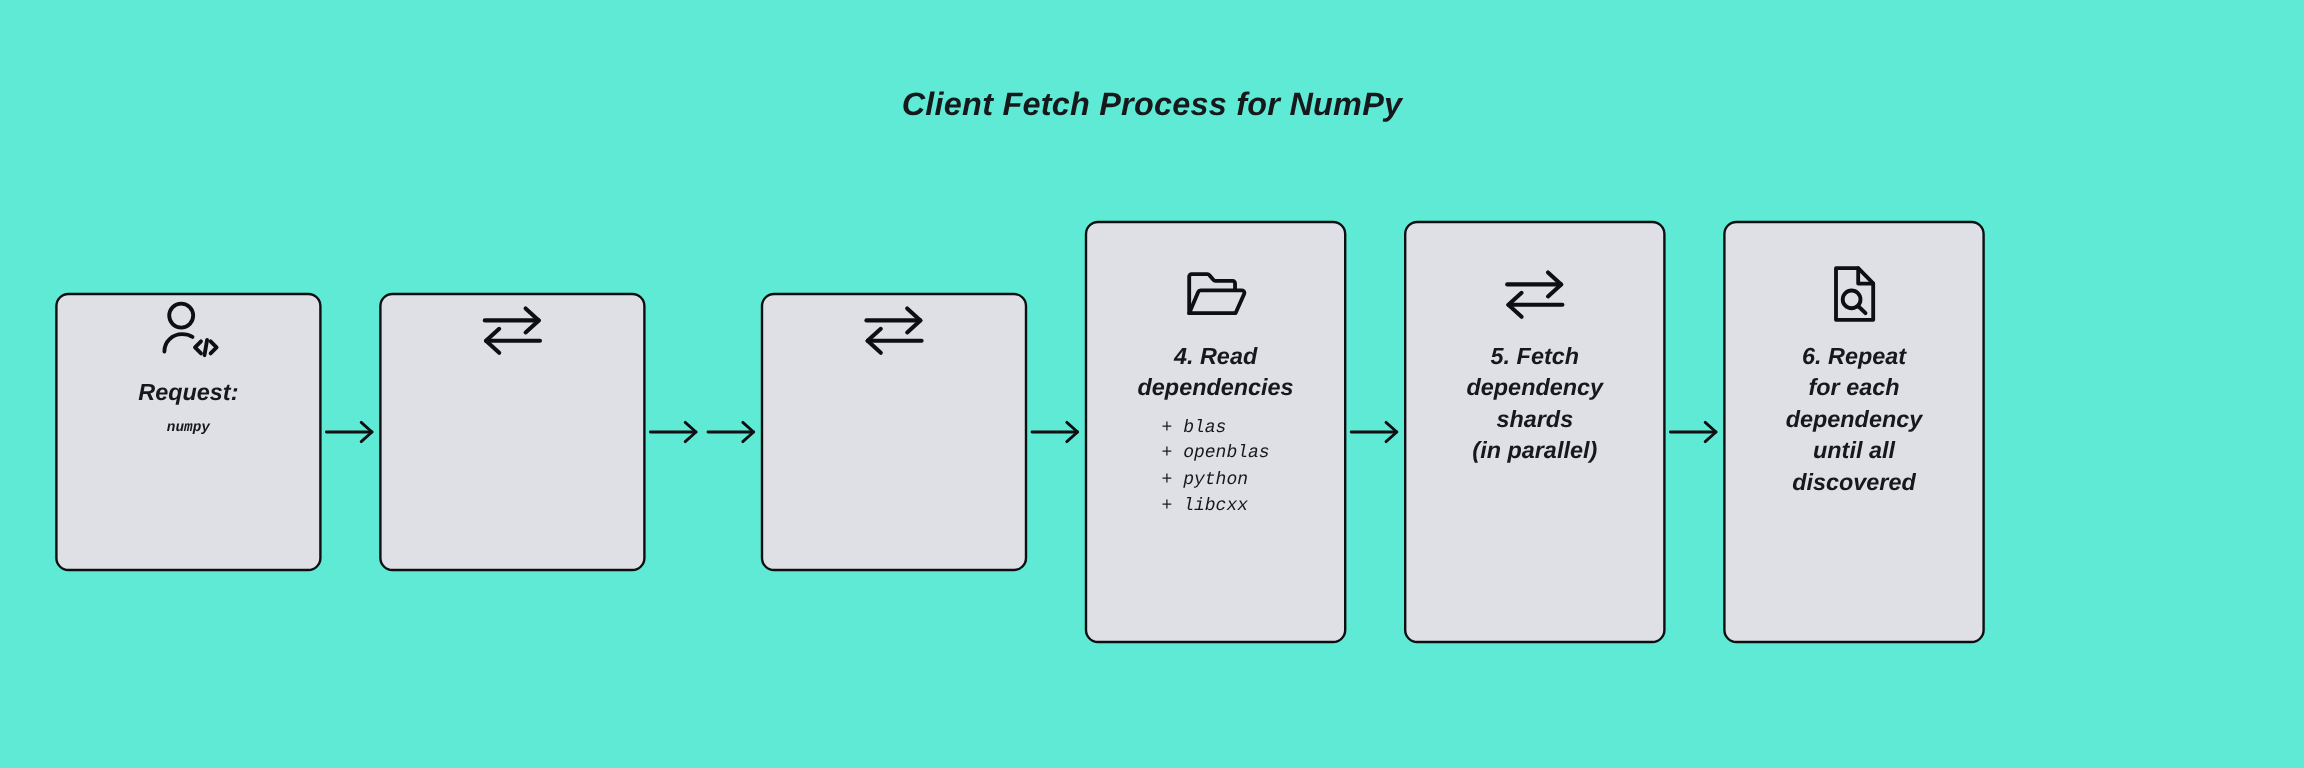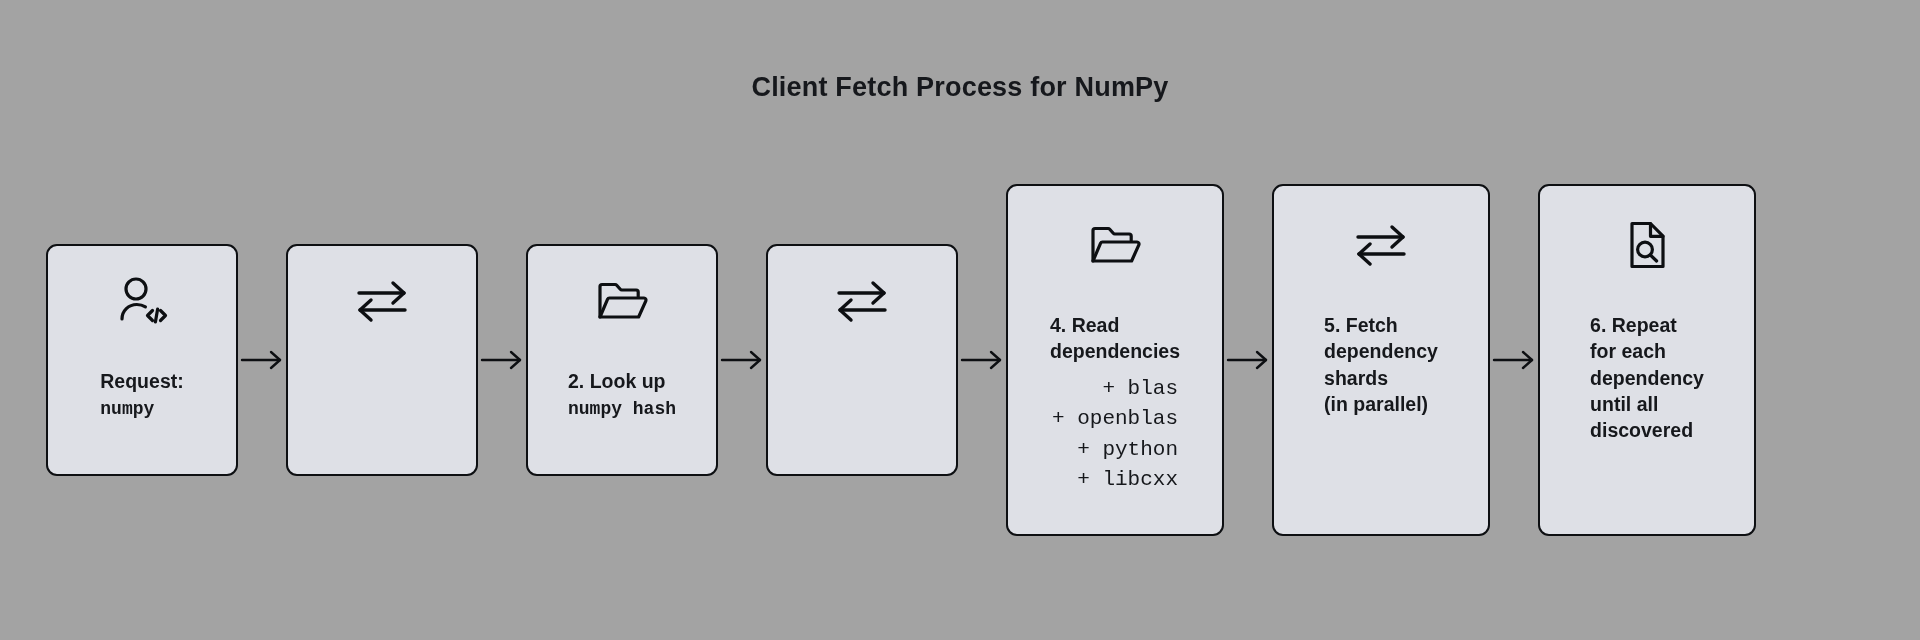--- a/index.html
+++ b/index.html
@@ -10,21 +10,22 @@
     width: 1920px;
     height: 640px;
     background: #f7f8fa;
     font-family: "Liberation Sans", sans-serif;
     overflow: hidden;
   }
   .page {
     position: relative;
     width: 1920px;
     height: 640px;
-    background: #a3a3a3;
+    background: #5eead4;
+    font-style: italic;
   }
   .title {
     position: absolute;
     top: 72px;
     left: 0;
     width: 1920px;
     text-align: center;
     font-size: 27px;
     font-weight: bold;
     color: #16181c;
@@ -48,60 +49,58 @@
     border: 2px solid #0d0f12;
     border-radius: 11px;
     box-sizing: border-box;
     display: flex;
     flex-direction: column;
     align-items: center;
     justify-content: flex-start;
     flex: 0 0 auto;
   }
   .node-sm {
-    width: 192px;
+    width: 222px;
     height: 232px;
-    padding-top: 26px;
   }
   .node-lg {
     width: 218px;
     height: 352px;
     padding-top: 30px;
   }
   .node-icon {
     height: 58px;
     display: flex;
     align-items: center;
     justify-content: center;
     margin-bottom: 10px;
   }
   .node-icon svg {
     display: block;
   }
   .node-label {
     font-size: 19.5px;
     font-weight: bold;
     color: #16181c;
-    text-align: left;
+    text-align: center;
     line-height: 1.35;
     padding: 0 8px;
-    margin-top: 28px;
   }
   .node-label .mono {
     font-family: "Liberation Mono", "DejaVu Sans Mono", monospace;
     font-weight: bold;
-    font-size: 18px;
+    font-size: 12px;
   }
   .deps {
     margin-top: 9px;
     font-family: "Liberation Mono", "DejaVu Sans Mono", monospace;
-    font-size: 21px;
+    font-size: 15px;
     line-height: 1.45;
     color: #16181c;
-    text-align: right;
+    text-align: left;
   }
   .dep-line {
     white-space: pre;
   }
   .connector {
     flex: 0 0 auto;
     width: 48px;
     display: flex;
     align-items: center;
     justify-content: center;
@@ -151,29 +150,20 @@
         </div>
       </div>
       <div class="connector">
         <span>
           <svg width="44" height="22" viewBox="0 0 44 22" fill="none" stroke="#0d0f12" stroke-width="2.4" stroke-linecap="round" stroke-linejoin="round">
             <path d="M2 11h38"></path>
             <path d="M31 3 40 11 31 19"></path>
           </svg>
         </span>
       </div>
-      <div class="node node-sm">
-        <div class="node-icon">
-          <svg width="56" height="48" viewBox="0 0 56 48" fill="none" stroke="#0d0f12" stroke-width="3.2" stroke-linecap="round" stroke-linejoin="round">
-            <path d="M6 40V9.5a2 2 0 0 1 2-2h13.2a2 2 0 0 1 1.5.7l3.6 4.1a2 2 0 0 0 1.5.7h14.4a2 2 0 0 1 2 2v4.6"></path>
-            <path d="M6 40 13.6 22.2a2 2 0 0 1 1.85-1.2H50a2 2 0 0 1 1.85 2.78L44.6 40z"></path>
-          </svg>
-        </div>
-        <div class="node-label"><span>2. Look up</span><br><span class="mono">numpy  hash</span></div>
-      </div>
       <div class="connector">
         <span>
           <svg width="44" height="22" viewBox="0 0 44 22" fill="none" stroke="#0d0f12" stroke-width="2.4" stroke-linecap="round" stroke-linejoin="round">
             <path d="M2 11h38"></path>
             <path d="M31 3 40 11 31 19"></path>
           </svg>
         </span>
       </div>
       <div class="node node-sm">
         <div class="node-icon">

